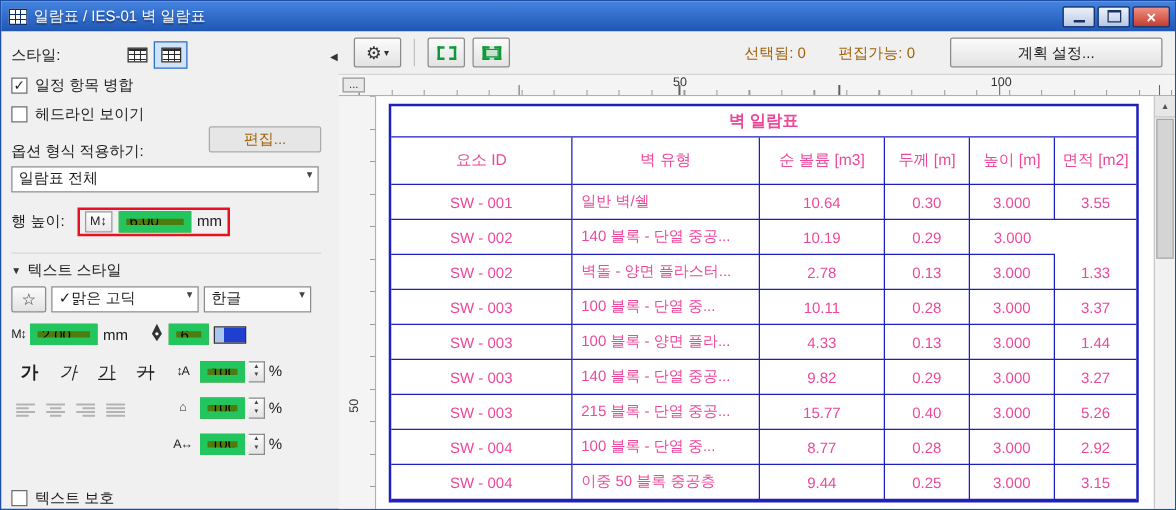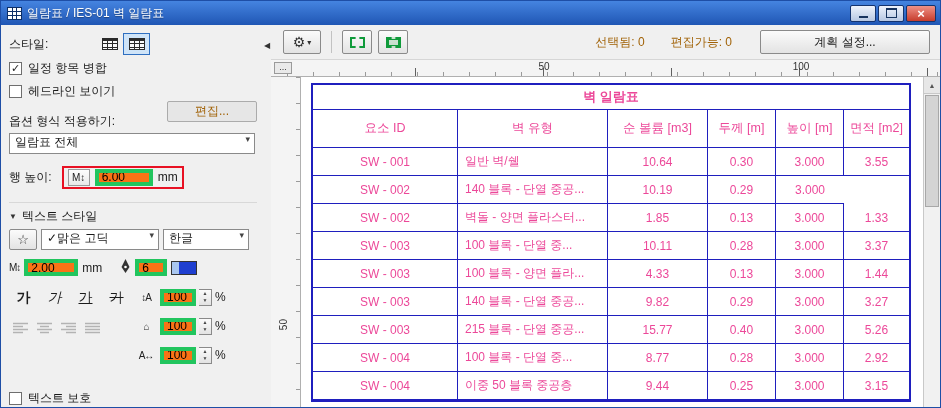--- a/index.html
+++ b/index.html
@@ -35,21 +35,21 @@
   .btn.disabled{color:#a16207;background:#e6e6e6;border-color:#ababab;margin-top:40px;}
   .edit-btn{width:90px;height:21px;margin-left:auto;}
   .sec-label{margin-top:9px;height:18px;}
   .select{height:21px;border:1px solid #8a8a8a;background:#fff;display:flex;align-items:flex-start;padding:0 2px 0 5px;box-sizing:border-box;}
   .select .sval{flex:1;white-space:nowrap;overflow:hidden;}
   .select .darr{color:#444;font-size:9px;padding:0 2px;}
   .scheme-select{margin-top:3px;width:246px;}
   .rh-row{margin-top:10px;height:26px;}
   .red-group{display:flex;align-items:center;border:2px solid #e81123;padding:1px 4px;margin-left:10px;gap:5px;}
   .mini-ic{width:22px;height:17px;border:1px solid #9a9a9a;background:linear-gradient(#fdfdfd,#e9e9e9);display:flex;align-items:center;justify-content:center;font-size:10px;color:#222;box-sizing:border-box;}
-  .txt-input{height:17px;border:4px solid #22c55e;background:#f97316;font-family:"Liberation Sans",sans-serif;font-size:12px;padding:0 3px;box-sizing:border-box;}
+  .txt-input{height:17px;border:6px solid #22c55e;background:#4d7c0f;font-family:"Liberation Sans",sans-serif;font-size:12px;padding:0 3px;box-sizing:border-box;}
   .rh-input{width:58px;}
   .section-hdr{margin-top:12px;height:18px;border-top:1px solid #d8d8d8;padding-top:4px;display:flex;align-items:center;gap:5px;color:#222;}
   .sec-arrow{font-size:8px;color:#333;}
   .font-row{margin-top:4px;gap:4px;}
   .star-btn{width:28px;height:21px;font-size:13px;color:#333;}
   .font-select{width:118px;}
   .script-select{width:86px;}
   .size-row{margin-top:9px;gap:4px;}
   .mh-ic{font-size:10px;color:#222;letter-spacing:-1px;white-space:nowrap;}
   .fs-input{width:54px;}
@@ -344,21 +344,21 @@
     <div class="tcell">SW - 002</div>
     <div class="tcell">140 블록 - 단열 중공...</div>
     <div class="tcell">10.19</div>
     <div class="tcell">0.29</div>
     <div class="tcell">3.000</div>
   </div>
 
   <div class="trow">
     <div class="tcell">SW - 002</div>
     <div class="tcell">벽돌 - 양면 플라스터...</div>
-    <div class="tcell">1.85</div>
+    <div class="tcell">2.78</div>
     <div class="tcell">0.13</div>
     <div class="tcell">3.000</div>
     <div class="tcell">1.33</div>
   </div>
 
   <div class="trow">
     <div class="tcell">SW - 003</div>
     <div class="tcell">100 블록 - 단열 중...</div>
     <div class="tcell">10.11</div>
     <div class="tcell">0.28</div>

